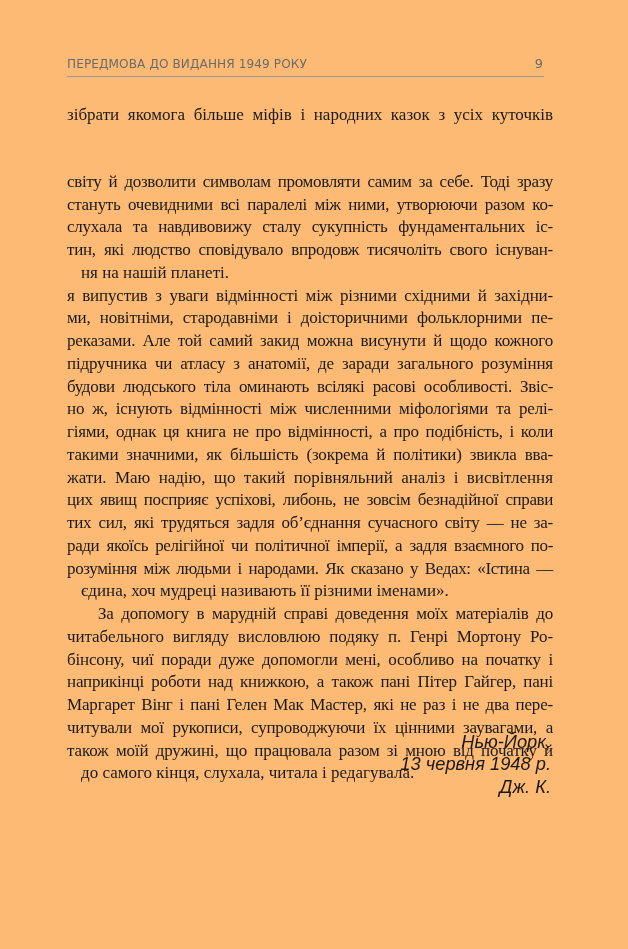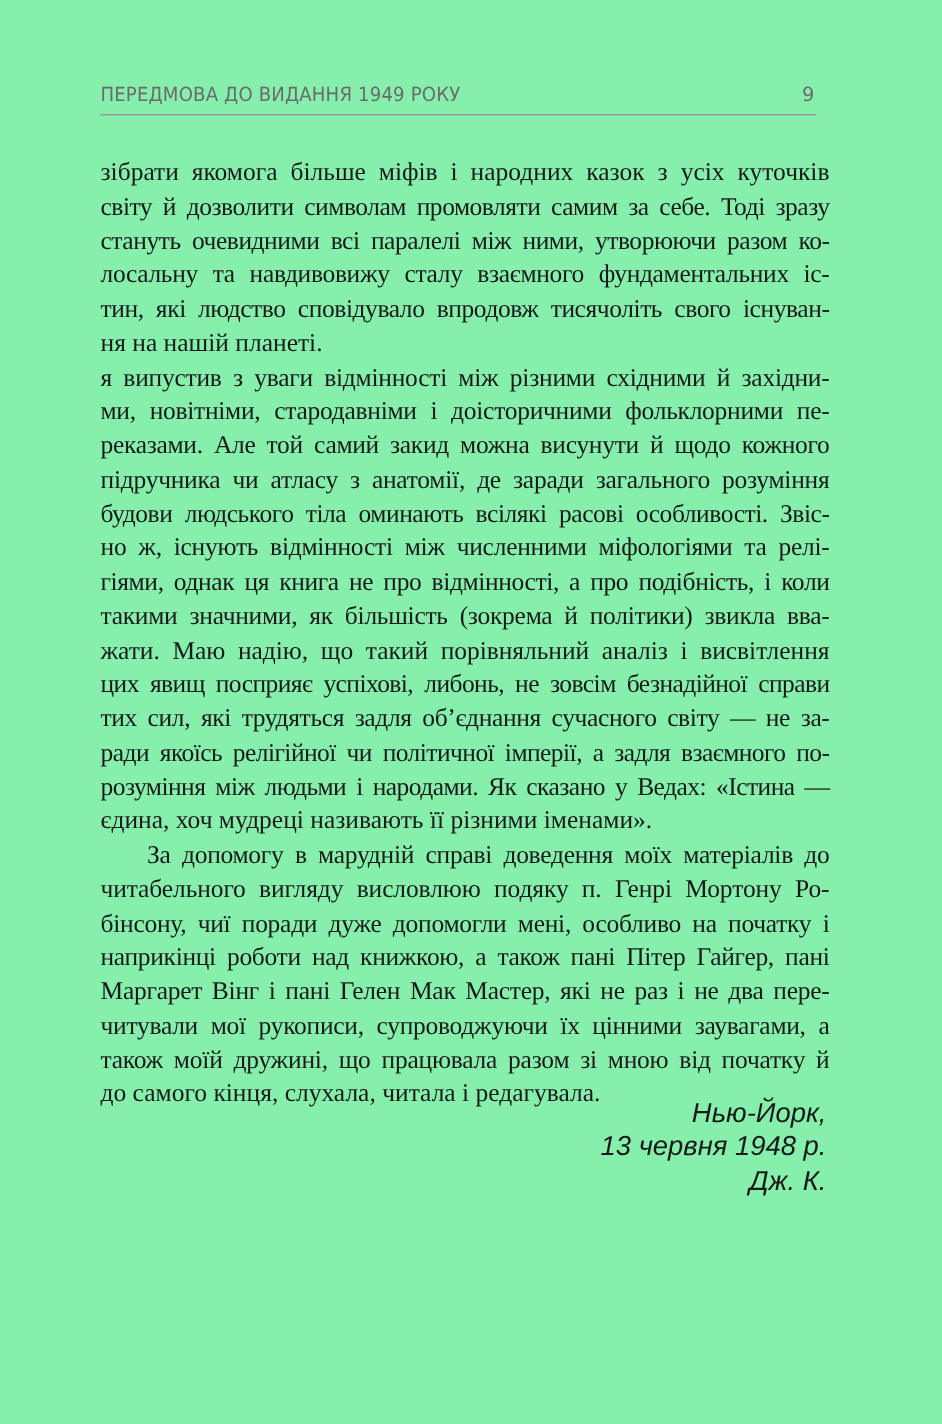--- a/index.html
+++ b/index.html
@@ -1,56 +1,56 @@
 <!DOCTYPE html>
 <html><head>
 <meta charset="utf-8">
 <style>
   html, body { margin: 0; padding: 0; background: #ffffff; }
   body { width: 628px; height: 949px; position: relative; overflow: hidden; }
-  .page { position: absolute; left: 0; top: 0; width: 628px; height: 949px; background: #86efac; }
+  .page { position: absolute; left: 0; top: 0; width: 628px; height: 949px; background: #fdba74; }
   .running-head {
     position: absolute; left: 67px; top: 55px; width: 477px; height: 21px;
     border-bottom: 1px solid #9a9a9a;
     font-family: "DejaVu Sans", sans-serif; font-size: 13px; letter-spacing: 0.1px;
     color: #6b6b6b; font-weight: normal;
   }
   .running-head .title { position: absolute; left: 0; top: 1px; transform: scaleX(0.93); transform-origin: left; white-space: nowrap; }
   .running-head .folio { position: absolute; right: 1px; top: 1px; }
   .body-text {
     position: absolute; left: 67px; top: 104px; width: 486px;
     font-family: "Liberation Serif", "DejaVu Serif", serif;
     font-size: 17px; line-height: 22.75px; color: #1a1a1a;
     text-align: justify;
   }
   .body-text p { margin: 0; }
   .line { display: block; text-align: justify; text-align-last: justify; white-space: nowrap; }
-  .line.last { text-align-last: left; }
+  .line.last { text-align-last: left; margin-left: 14px; }
   .signature {
     position: absolute; right: 77px; top: 731px; text-align: right;
     font-family: Liberation Sans, sans-serif; font-style: italic;
     font-size: 18.3px; line-height: 22.3px; color: #1a1a1a;
   }
   .signature div { display: block; }
 </style>
 </head>
 <body>
 
 <div class="page">
   <div class="running-head">
     <span class="title">ПЕРЕДМОВА ДО ВИДАННЯ 1949 РОКУ</span>
     <span class="folio">9</span>
   </div>
 
   <div class="body-text" id="body-text">
       <p>
         <span class="line" style="white-space: nowrap;">зібрати якомога більше міфів і народних казок з усіх куточків</span>
-        <span class="line" style="white-space: nowrap; letter-spacing: -0.319423px;">світу й дозволити символам промовляти самим за себе. Тоді зразу</span>
+        <span class="line" style="white-space: nowrap; letter-spacing: -0.319423px; margin-top: 44px;">світу й дозволити символам промовляти самим за себе. Тоді зразу</span>
         <span class="line" style="white-space: nowrap; letter-spacing: -0.299469px;">стануть очевидними всі паралелі між ними, утворюючи разом ко-</span>
-        <span class="line" style="white-space: nowrap; letter-spacing: -0.21805px;">лосальну та навдивовижу сталу взаємного фундаментальних іс-</span>
+        <span class="line" style="white-space: nowrap; letter-spacing: -0.21805px;">слухала та навдивовижу сталу сукупність фундаментальних іс-</span>
         <span class="line" style="white-space: nowrap; letter-spacing: -0.284804px;">тин, які людство сповідувало впродовж тисячоліть свого існуван-</span>
         <span class="line last" style="white-space: nowrap;">ня на нашій планеті.</span>
       </p>
       <p>
         <span class="line" style="white-space: nowrap; letter-spacing: -0.165812px;">я випустив з уваги відмінності між різними східними й західни-</span>
         <span class="line" style="white-space: nowrap; letter-spacing: -0.182544px;">ми, новітніми, стародавніми і доісторичними фольклорними пе-</span>
         <span class="line" style="white-space: nowrap; letter-spacing: -0.197917px;">реказами. Але той самий закид можна висунути й щодо кожного</span>
         <span class="line" style="white-space: nowrap; letter-spacing: -0.163988px;">підручника чи атласу з анатомії, де заради загального розуміння</span>
         <span class="line" style="white-space: nowrap; letter-spacing: -0.297727px;">будови людського тіла оминають всілякі расові особливості. Звіс-</span>
         <span class="line" style="white-space: nowrap; letter-spacing: -0.176553px;">но ж, існують відмінності між численними міфологіями та релі-</span>

